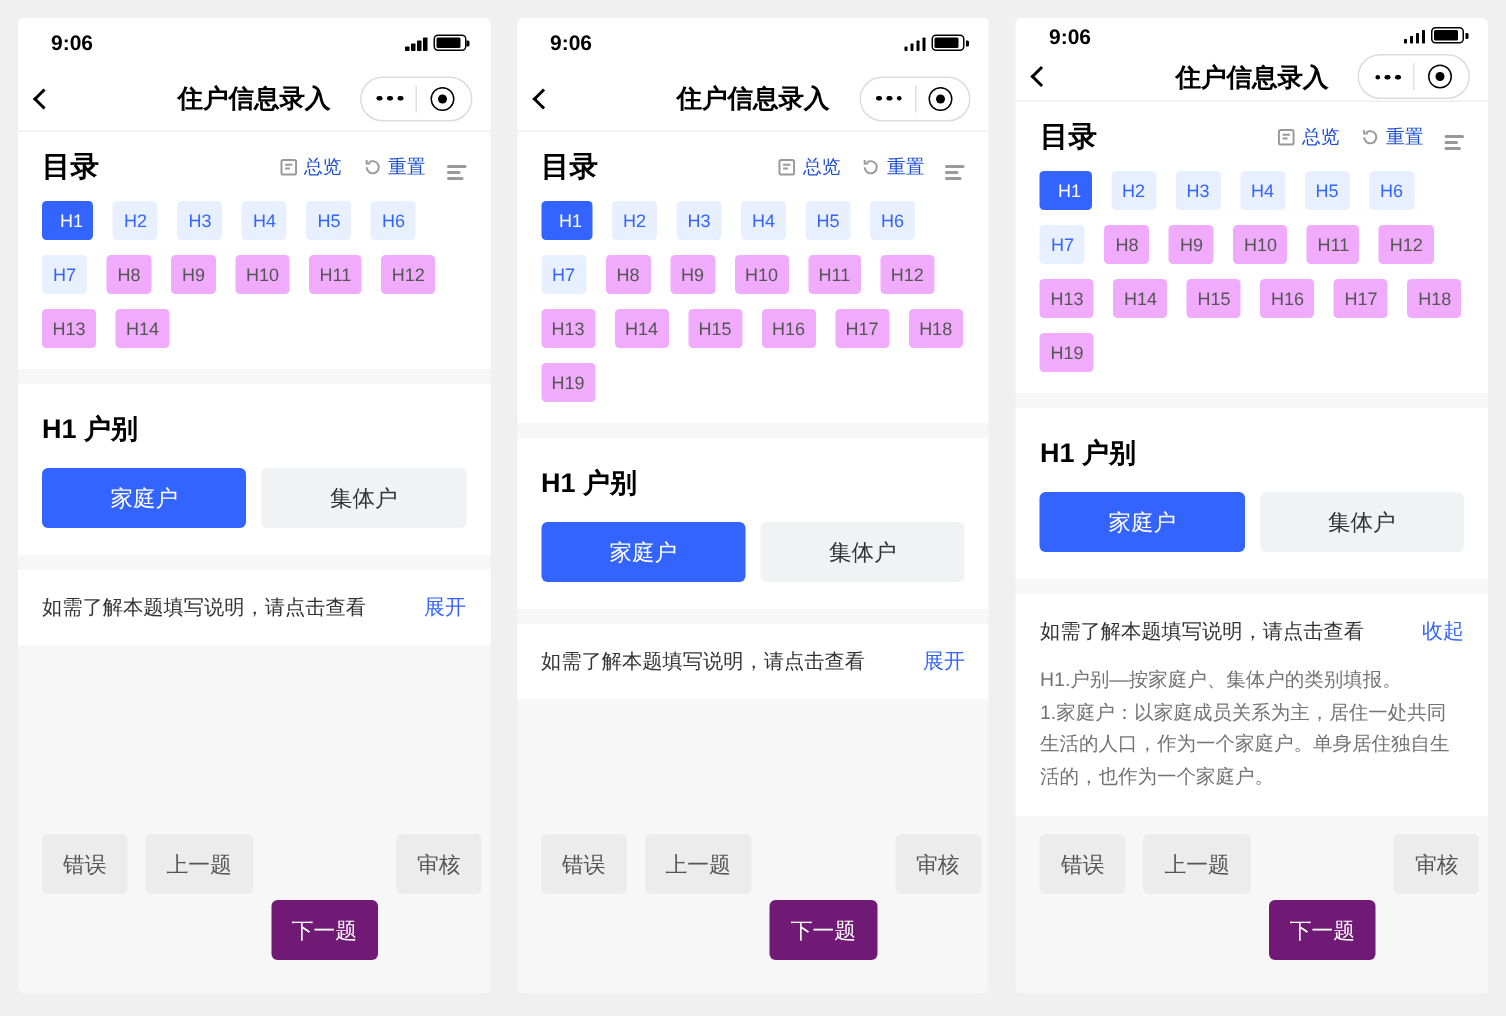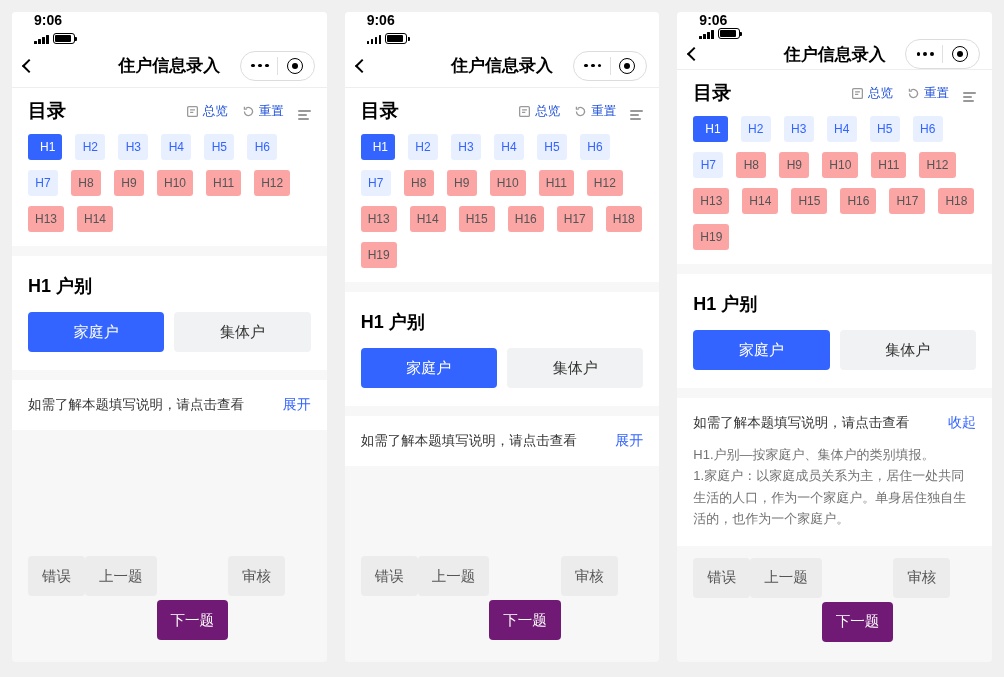--- a/index.html
+++ b/index.html
@@ -18,27 +18,26 @@
     background: #f7f7f7;
     border-radius: 4px;
     overflow: hidden;
     display: flex;
     flex-direction: column;
     position: relative;
   }
   .statusbar {
     height: 32px;
     display: flex;
-    align-items: flex-start;
+    align-items: center;
     justify-content: space-between;
     padding: 0 16px 0 22px;
     font-size: 14px;
     font-weight: 600;
     background: #fff;
-    flex-direction: column;
   }
   .status-icons { display: flex; align-items: center; gap: 4px; }
   .signal {
     display: inline-flex; align-items: flex-end; gap: 1.5px; height: 11px;
   }
   .signal i {
     width: 2.5px; background: #000; display: inline-block; border-radius: 0.5px;
   }
   .signal i:nth-child(1){height:3px}
   .signal i:nth-child(2){height:5px}
@@ -95,21 +94,21 @@
   .tool svg { width:13px; height:13px; stroke:#999; fill:none; stroke-width:1.6; }
   .hamburger { width:13px; display:flex; flex-direction:column; gap:2.5px; }
   .hamburger i{height:1.5px; background:#999; border-radius:1px;}
   .hamburger i:nth-child(1){width:100%}
   .hamburger i:nth-child(2){width:70%}
   .hamburger i:nth-child(3){width:85%}
 
   .chips { display:flex; flex-wrap:wrap; gap:10px 13px; }
   .chip {
     min-width: 30px; height:26px; padding:0 7px; display:flex; align-items:center; justify-content:center;
-    font-size:12px; border-radius:3px; background:#fca5a5; color:#555;
+    font-size:12px; border-radius:3px; background:#f0abfc; color:#555;
   }
   .chip.wide { min-width:34px; }
   .chip.blue-light { background:#e8f0ff; color:#3464ff; }
   .chip.blue-solid { background:#3464ff; color:#fff;padding-left:12px; }
 
   .section-card { background:#fff; padding:18px 16px 18px 16px; }
   .q-title { font-size:18px; font-weight:600; margin-bottom:14px; }
   .option-row { display:flex; gap:10px; }
   .opt-btn {
     flex:1; height:40px; border-radius:4px; display:flex; align-items:center; justify-content:center;
@@ -117,21 +116,21 @@
   }
   .opt-btn.primary { background:#3464ff; color:#fff; }
 
   .help-card { background:#fff; padding:16px 16px; font-size:13.5px; color:#333; }
   .help-row { display:flex; justify-content:space-between; align-items:center; }
   .help-link { color:#3464ff; font-size:14px; }
   .help-body { margin-top:12px; color:#737373; font-size:13px; line-height:1.65; }
 
   .spacer { flex:1; }
   .footer {
-    padding: 12px 16px 22px 16px; display:flex; gap:0;
+    padding: 12px 16px 22px 16px; display:flex; gap:12px;
   }
   .foot-btn {
     height:40px; padding:0 14px; border-radius:4px; display:flex; align-items:center; justify-content:center;
     font-size:14.5px; background:#ececec; color:#555; flex:0 0 auto;
   }
   .foot-btn.wide { flex:0 0 auto; min-width:62px; }
   .foot-btn.primary { background:#701a75; color:#fff;margin-top:44px; }
 </style>
 </head>
 <body>

